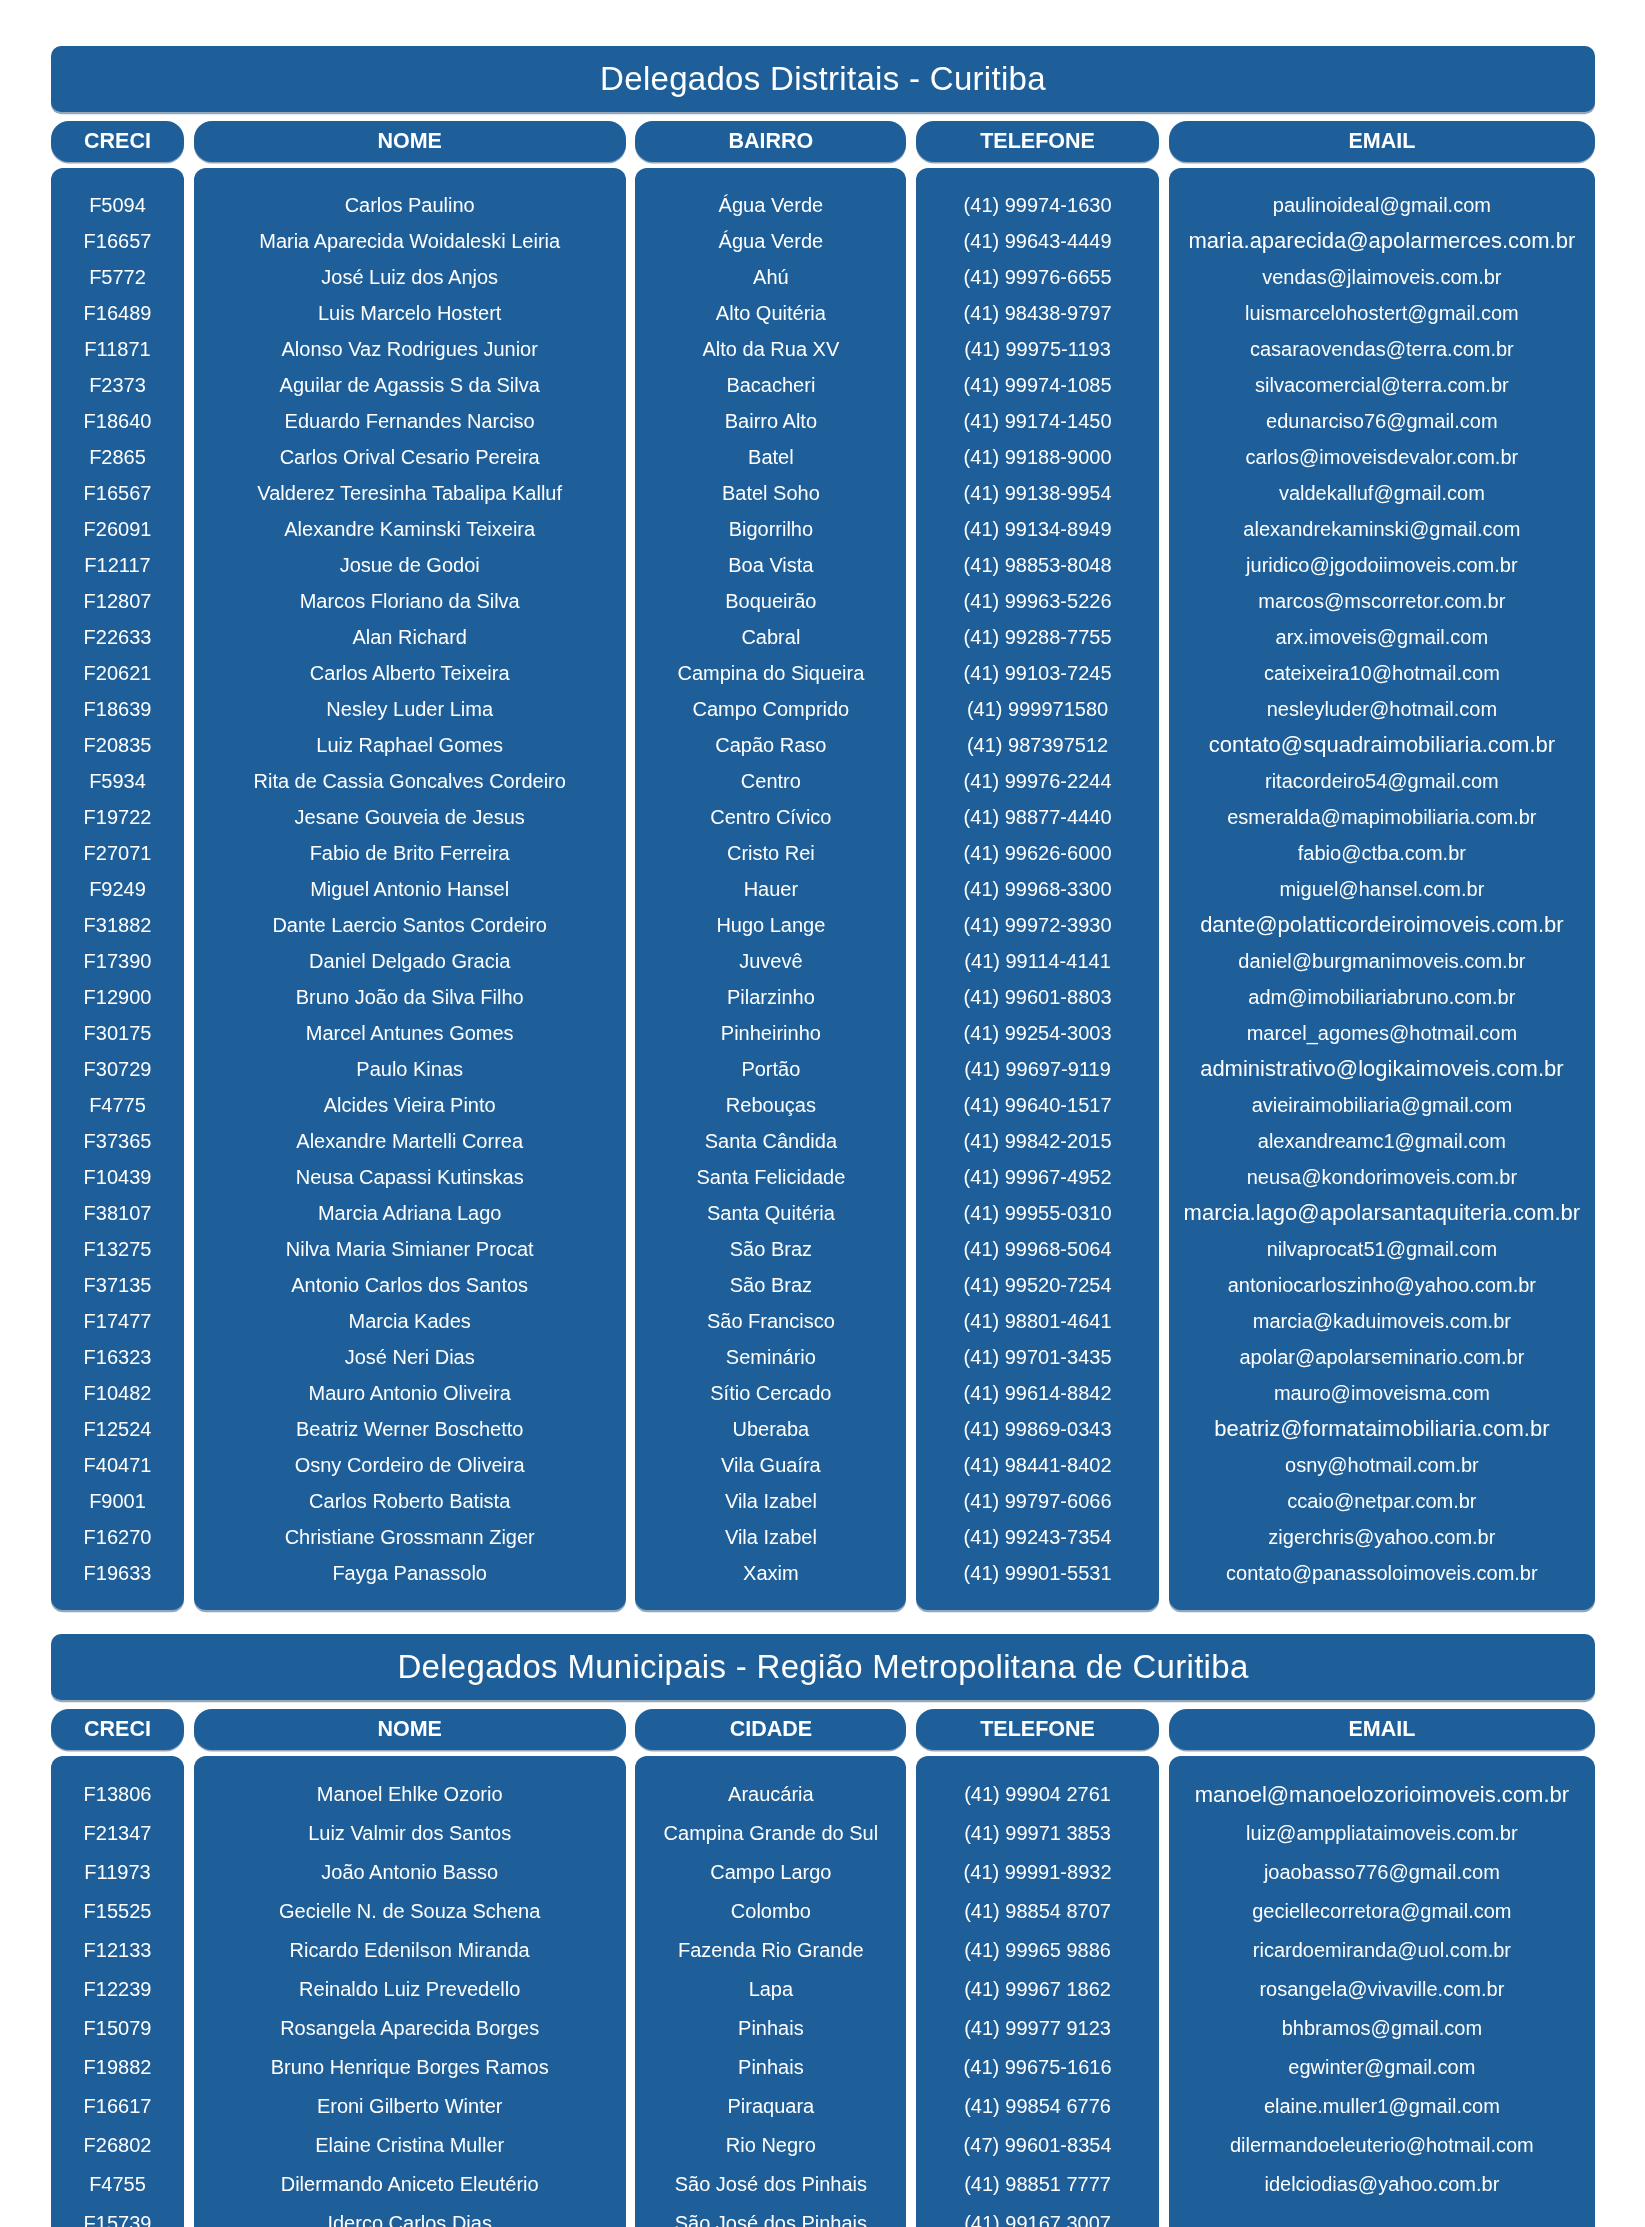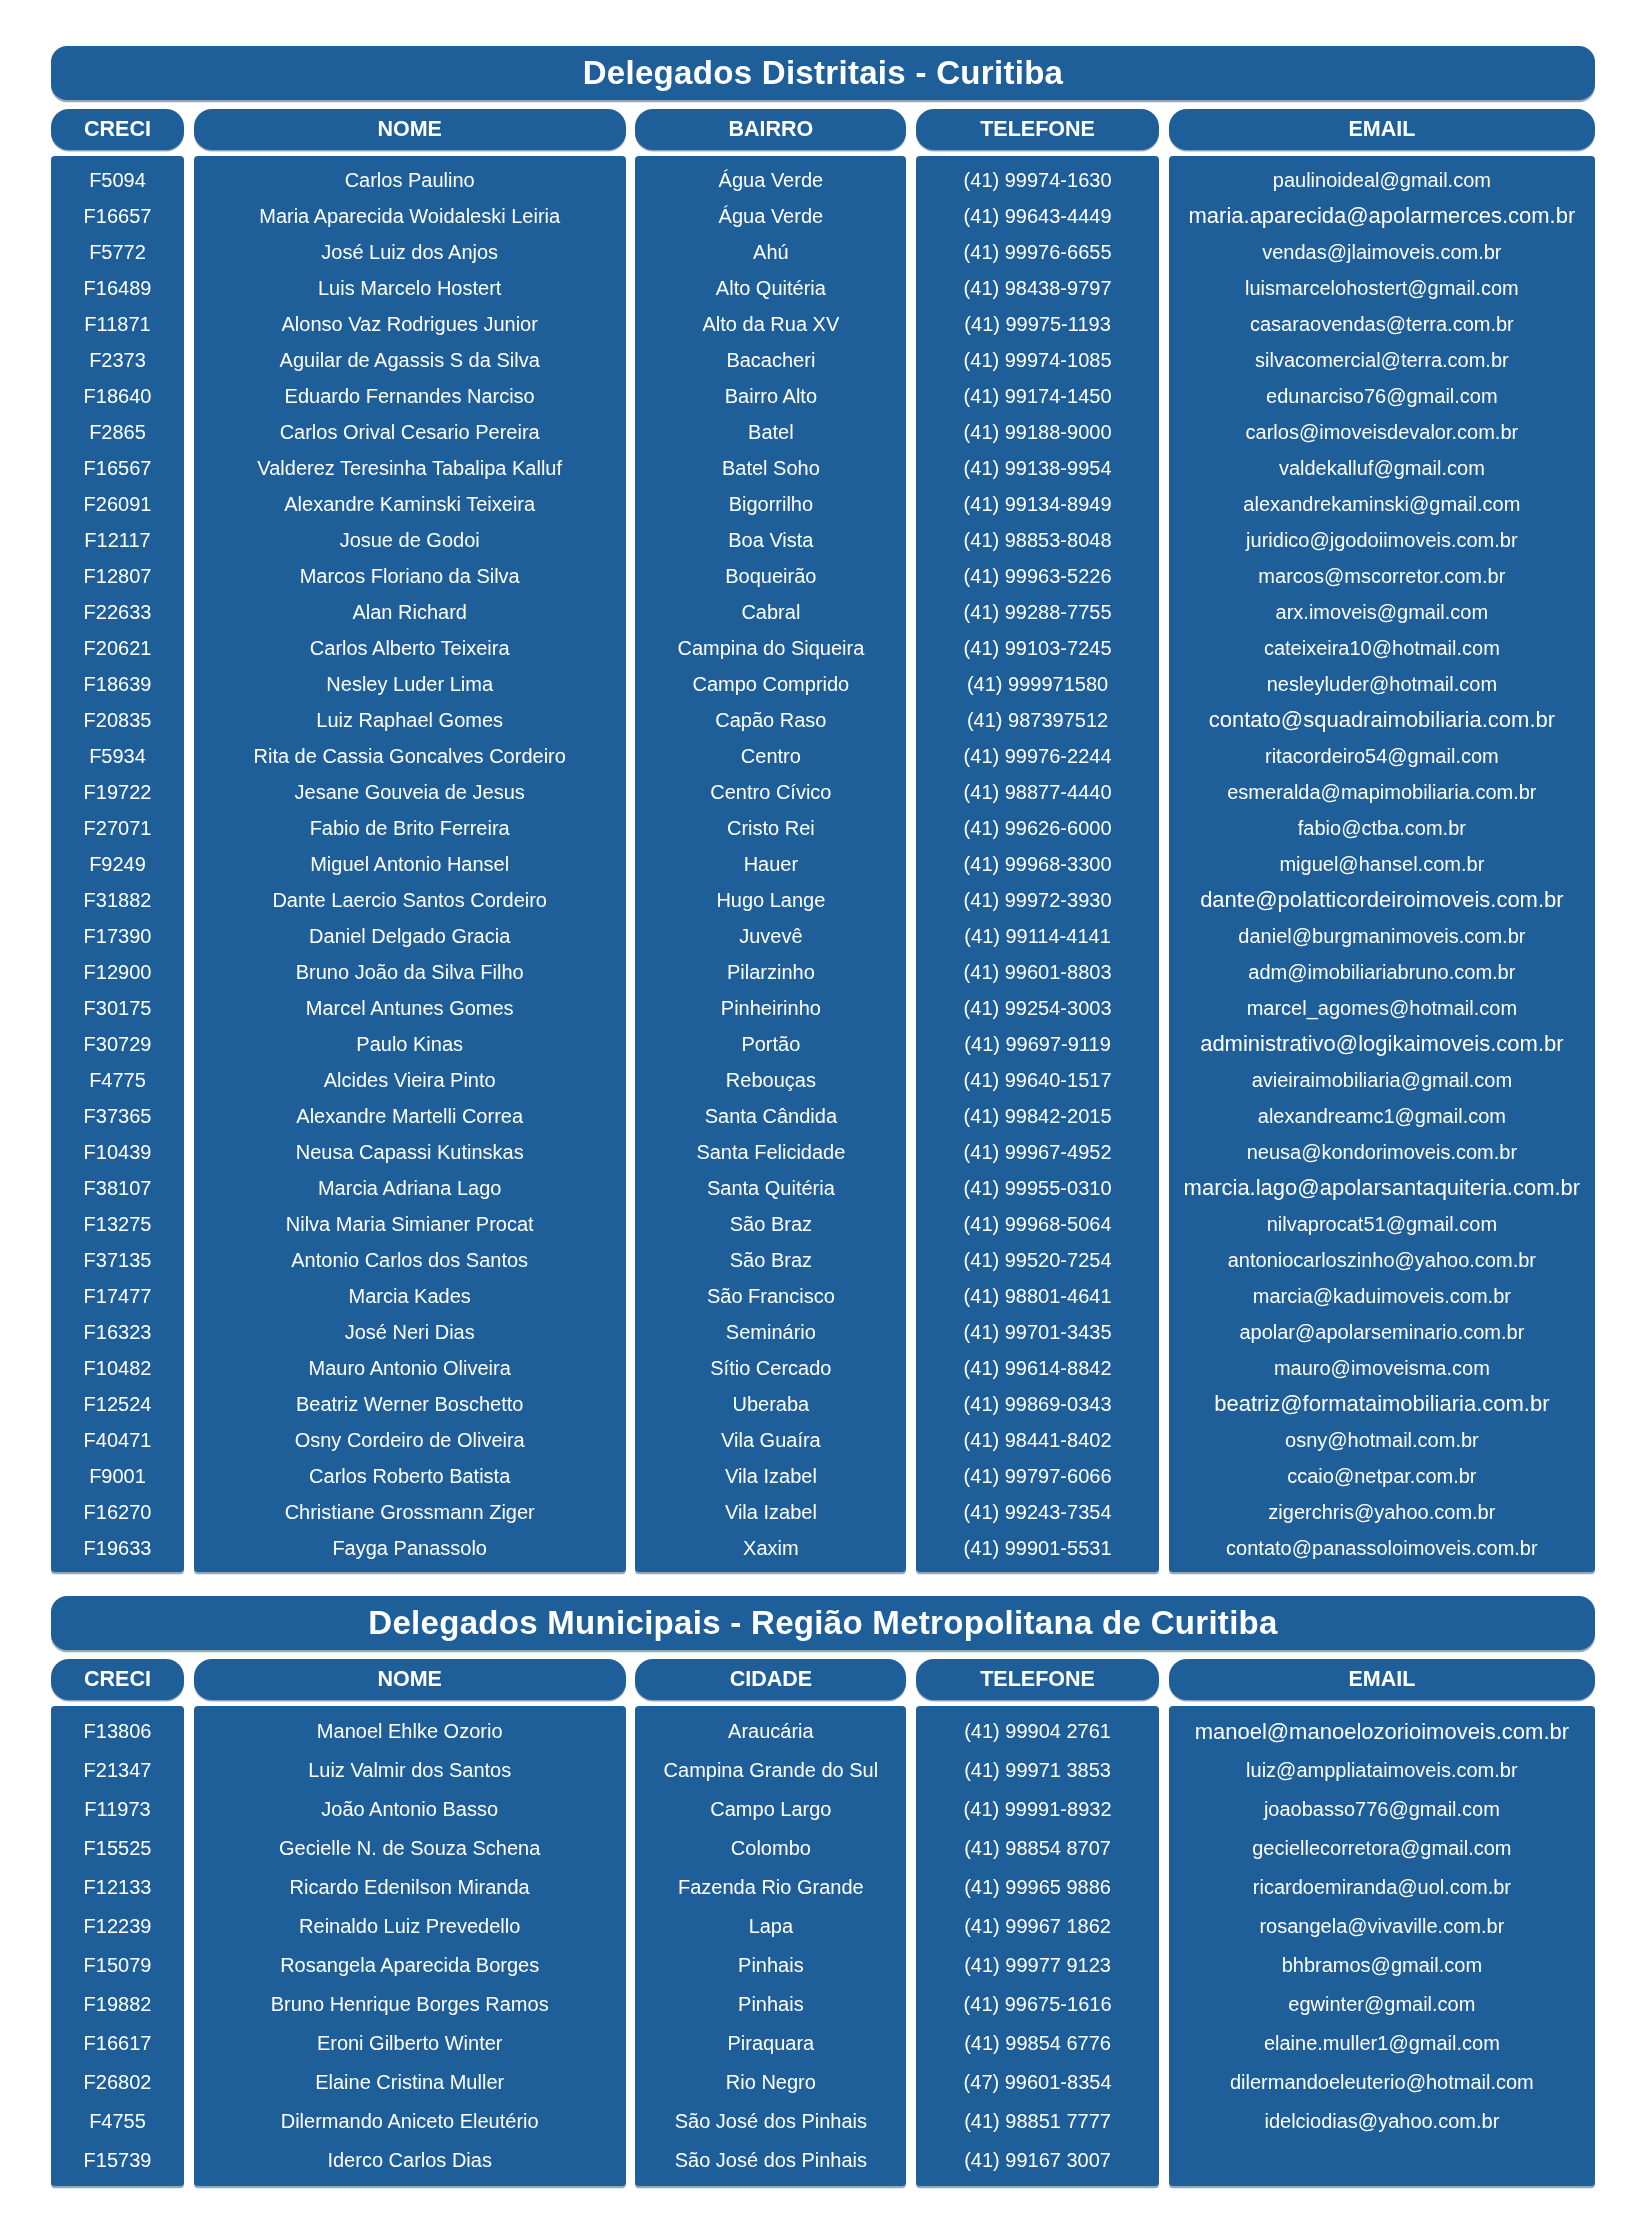--- a/index.html
+++ b/index.html
@@ -10,29 +10,29 @@
   }
   .page {
     width: 1645px;
     height: 2227px;
     box-sizing: border-box;
     padding: 46px 50px 0 51px;
     background: #FFFFFF;
     overflow: hidden;
   }
   .title-bar {
-    height: 54px;
+    height: 66px;
     background: #1E5F9A;
-    border-radius: 16px;
+    border-radius: 10px;
     color: #FFFFFF;
     display: flex;
     align-items: center;
     justify-content: center;
     font-size: 33px;
-    font-weight: bold;
+    font-weight: normal;
     letter-spacing: 0.3px;
     box-shadow: 0 2.2px 0 rgba(17, 62, 104, 0.45);
     margin-bottom: 8.6px;
   }
   .header-row {
     display: flex;
     gap: 9.7px;
     margin-bottom: 6.5px;
   }
   .header-cell {
@@ -48,25 +48,25 @@
     box-shadow: 0 1.6px 0 rgba(17, 62, 104, 0.45);
     box-sizing: border-box;
   }
   .body-row {
     display: flex;
     gap: 9.7px;
     align-items: stretch;
   }
   .col-panel {
     background: #1E5F9A;
-    border-radius: 4px;
+    border-radius: 12px;
     color: #FFFFFF;
     display: flex;
     flex-direction: column;
-    padding: 6px 0;
+    padding: 19px 0;
     box-shadow: 0 2.2px 0 rgba(17, 62, 104, 0.45);
     box-sizing: border-box;
   }
   .col-0 { flex: 0 0 133px; }
   .col-1 { flex: 0 0 432px; }
   .col-2 { flex: 0 0 271px; }
   .col-3 { flex: 0 0 243px; }
   .col-4 { flex: 1 1 auto; }
   .cell {
     height: var(--rh, 36px);

